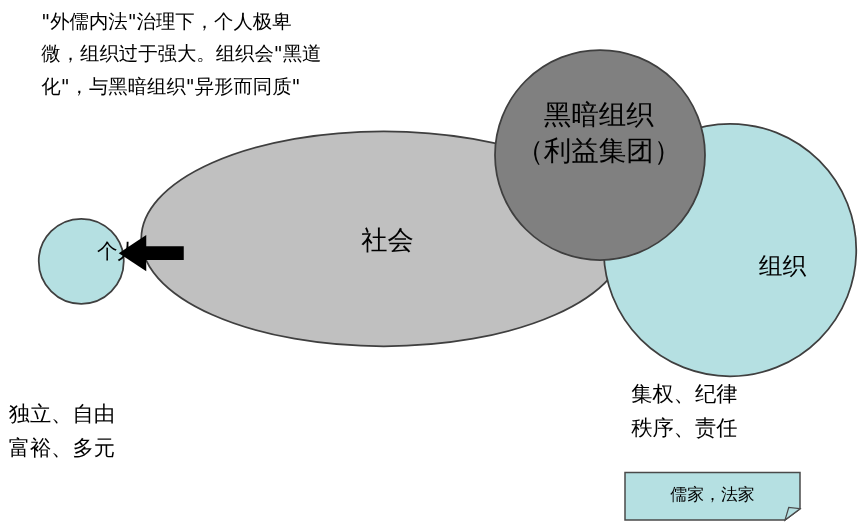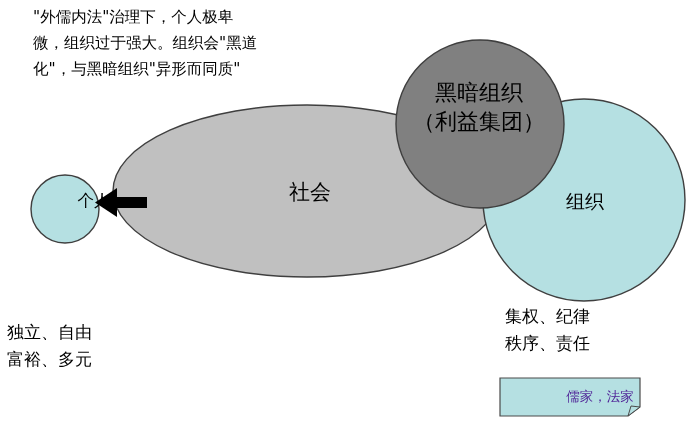--- a/index.html
+++ b/index.html
@@ -51,24 +51,25 @@
   }
   #label-dark-org {
     left: 400px;
     top: 78px;
     width: 158px;
     font-size: 22px;
     line-height: 29px;
   }
   #label-organization {
     left: 525px;
-    top: 190px;
+    top: 202px;
     width: 120px;
     font-size: 19px;
     line-height: 23px;
+    text-align: right;
   }
   #label-individual {
     left: 33px;
     top: 191px;
     width: 64px;
     font-size: 16.5px;
     line-height: 20px;
     padding-left: 29px;
   }
   .side-note {
@@ -98,22 +99,21 @@
     height: 38px;
   }
   #schools-box .box-text {
     position: absolute;
     left: 0;
     top: 9px;
     width: 140px;
     text-align: center;
     font-size: 13.5px;
     line-height: 18px;
-    color: #4c1d95;
-    padding-left: 30px;
+    color: #000000;
   }
 </style>
 </head>
 <body>
 
 <div id="canvas">
 
   <div class="caption-block">"外儒内法"治理下，个人极卑
 微，组织过于强大。组织会"黑道
 化"，与黑暗组织"异形而同质"</div>

